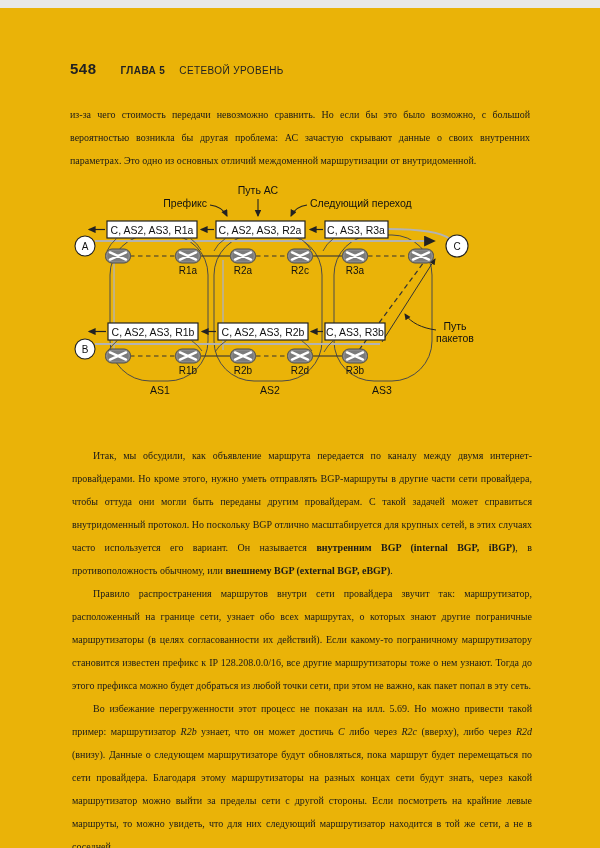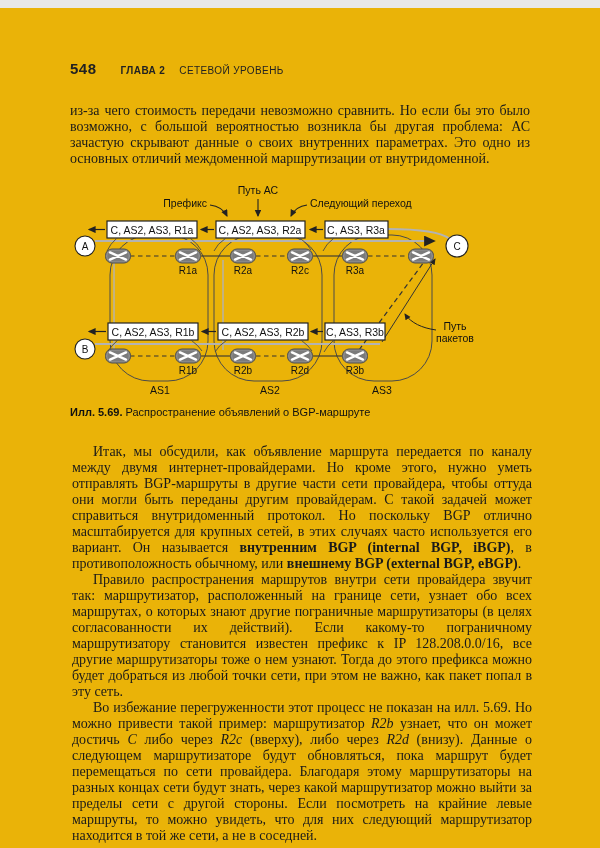--- a/index.html
+++ b/index.html
@@ -8,21 +8,21 @@
     font-family:"Liberation Serif",serif;color:#1a1a1a;overflow:hidden;
     margin:8px auto;
   }
   
   .hdr{position:absolute;left:70px;top:52px;width:460px;display:flex;align-items:baseline;
        font-family:"Liberation Sans",sans-serif;color:#222;}
   .hdr .pno{font-size:15px;font-weight:700;letter-spacing:.5px;}
   .hdr .chap{font-size:10px;font-weight:700;letter-spacing:.4px;margin-left:24px;}
   .hdr .ctitle{font-size:10px;font-weight:400;letter-spacing:.4px;margin-left:14px;}
   
-  .para{width:460px;font-size:14px;line-height:16px;text-align:justify;margin:0;
+  .para{width:460px;font-size:10px;line-height:23px;text-align:justify;margin:0;
         text-justify:inter-word;}
   .p-intro{position:absolute;left:70px;top:95px;}
   .bodyblock{position:absolute;left:72px;top:436px;width:460px;}
   .bodyblock .para{text-indent:21px;}
   
   .fig{position:absolute;left:70px;top:176px;width:460px;height:219px;}
   .caption{position:absolute;left:70px;top:398px;width:460px;
            font-family:"Liberation Sans",sans-serif;font-size:11px;color:#111;}
   .caption b{font-weight:700;}
   
@@ -33,21 +33,21 @@
   .t-as{font-size:10.5px;}
   .t-node{font-size:10px;}
 </style>
 </head>
 <body>
 
 <div class="page">
 
   <div class="hdr">
     <span class="pno">548</span>
-    <span class="chap">ГЛАВА 2</span>
+    <span class="chap">ГЛАВА 5</span>
     <span class="ctitle">СЕТЕВОЙ УРОВЕНЬ</span>
   </div>
 
   <p class="para p-intro"><span>из-за чего стоимость передачи невозможно сравнить. Но если бы это было возможно, с большой вероятностью возникла бы другая проблема: АС зачастую скрывают данные о своих внутренних параметрах. Это одно из основных отличий междоменной маршрутизации от внутридоменной.</span></p>
 
   <svg class="fig" viewBox="0 0 460 219" width="460" height="219" xmlns="http://www.w3.org/2000/svg">
     <defs>
       <marker id="ah" markerWidth="8" markerHeight="7" refX="5.5" refY="3" orient="auto">
         <path d="M0,0 L6.5,3 L0,6 Z" fill="#222"></path>
       </marker>
@@ -172,24 +172,20 @@
     <g>
       <circle cx="15" cy="62" r="10" fill="#fff" stroke="#222" stroke-width="1.1"></circle>
       <circle cx="15" cy="165" r="10" fill="#fff" stroke="#222" stroke-width="1.1"></circle>
       <circle cx="387" cy="62" r="11" fill="#fff" stroke="#222" stroke-width="1.1"></circle>
       <text class="t-node" x="15" y="65.5" text-anchor="middle">A</text>
       <text class="t-node" x="15" y="168.5" text-anchor="middle">B</text>
       <text class="t-node" x="387" y="65.5" text-anchor="middle">C</text>
     </g>
   </svg>
 
-  <div class="caption">
-    <b>Илл. 5.69.</b>
-    <span>Распространение объявлений о BGP-маршруте</span>
-  </div>
 
   <div class="bodyblock">
     <p class="para"><span>Итак, мы обсудили, как объявление маршрута передается по каналу между двумя интернет-провайдерами. Но кроме этого, нужно уметь отправлять BGP-маршруты в другие части сети провайдера, чтобы оттуда они могли быть переданы другим провайдерам. С такой задачей может справиться внутридоменный протокол. Но поскольку BGP отлично масштабируется для крупных сетей, в этих случаях часто используется его вариант. Он называется </span><span style="font-weight: 700;">внутренним BGP (internal BGP, iBGP)</span><span>, в противоположность обычному, или </span><span style="font-weight: 700;">внешнему BGP (external BGP, eBGP)</span><span>.</span></p>
     <p class="para"><span>Правило распространения маршрутов внутри сети провайдера звучит так: маршрутизатор, расположенный на границе сети, узнает обо всех маршрутах, о которых знают другие пограничные маршрутизаторы (в целях согласованности их действий). Если какому-то пограничному маршрутизатору становится известен префикс к IP 128.208.0.0/16, все другие маршрутизаторы тоже о нем узнают. Тогда до этого префикса можно будет добраться из любой точки сети, при этом не важно, как пакет попал в эту сеть.</span></p>
     <p class="para"><span>Во избежание перегруженности этот процесс не показан на илл. 5.69. Но можно привести такой пример: маршрутизатор </span><span style="font-style: italic;">R2b</span><span> узнает, что он может достичь </span><span style="font-style: italic;">C</span><span> либо через </span><span style="font-style: italic;">R2c</span><span> (вверху), либо через </span><span style="font-style: italic;">R2d</span><span> (внизу). Данные о следующем маршрутизаторе будут обновляться, пока маршрут будет перемещаться по сети провайдера. Благодаря этому маршрутизаторы на разных концах сети будут знать, через какой маршрутизатор можно выйти за пределы сети с другой стороны. Если посмотреть на крайние левые маршруты, то можно увидеть, что для них следующий маршрутизатор находится в той же сети, а не в соседней.</span></p>
   </div>
 
 </div>
 
 </body></html>

